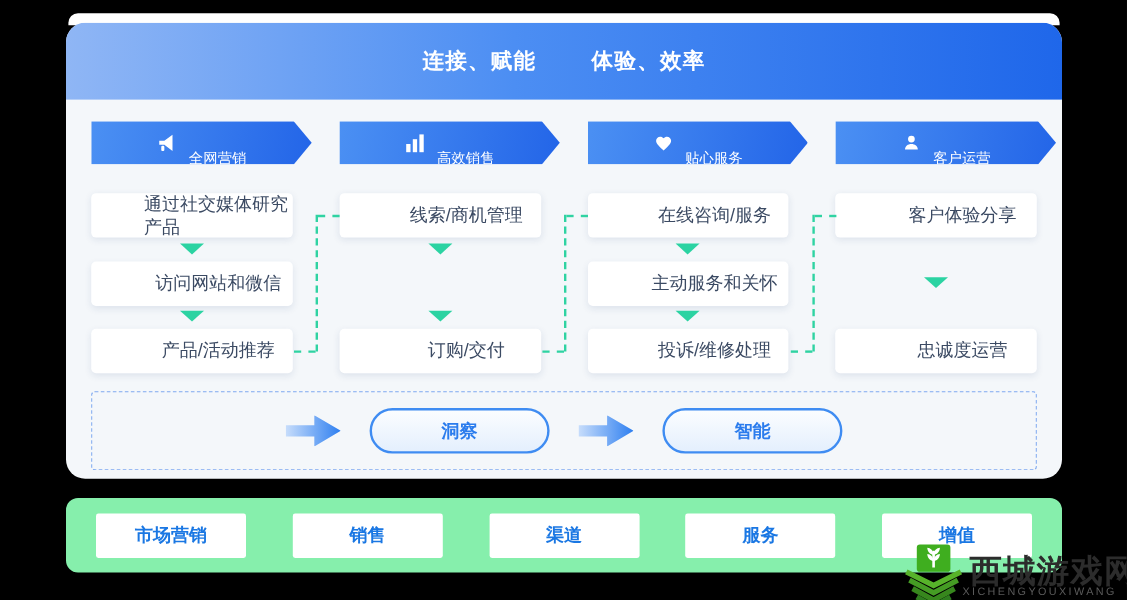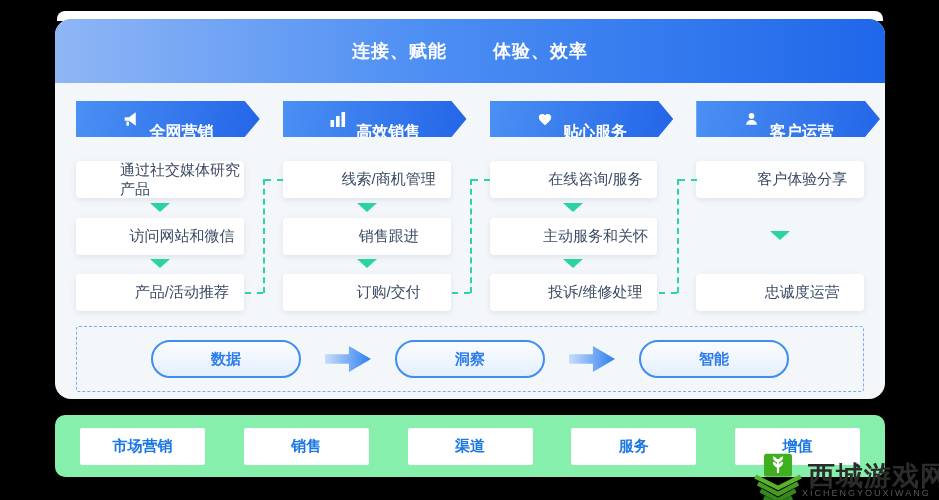--- a/index.html
+++ b/index.html
@@ -18,21 +18,21 @@
   .banner span { color:#fff; font-size:18px; font-weight:bold; letter-spacing:1px; }
 
   .columns { position:absolute; left:21px; top:82px; width:788px;
     display:grid; grid-template-columns:repeat(4,1fr); column-gap:39px; }
   .col { position:relative; height:211px; }
 
   .ribbon { position:relative; width:calc(100% + 16px); height:36px;
     display:flex; align-items:center; justify-content:center; gap:9px;
     background:linear-gradient(100deg,#4b90f3 0%,#2365e8 100%);
     clip-path:polygon(0 0, calc(100% - 15px) 0, 100% 50%, calc(100% - 15px) 100%, 0 100%); }
-  .ribbon .label { color:#fff; font-size:16px; font-weight:bold;margin-top:27px; }
+  .ribbon .label { color:#fff; font-size:12px; font-weight:normal;margin-top:27px; }
   .ribbon-icon { display:flex; align-items:center; justify-content:center; width:18px; height:17px; }
 
   .step { position:absolute; left:0; width:100%; height:37px; background:#fff; border-radius:4px;
     box-shadow:0 2px 6px rgba(30,60,120,0.10);
     display:flex; align-items:center; justify-content:center;
     color:#3b4a63; font-size:15px;padding-left:44px; }
   .r1 { top:60px; } .r2 { top:117px; } .r3 { top:173px; }
 
   .tri { position:absolute; left:50%; transform:translateX(-50%); width:0; height:0;
     border-left:10px solid transparent; border-right:10px solid transparent;
@@ -106,21 +106,20 @@
             <svg width="16" height="16" viewBox="0 0 16 16">
                 <rect x="0.5" y="9" width="3.6" height="7" fill="#fff"></rect>
                 <rect x="6" y="5" width="3.6" height="11" fill="#fff"></rect>
                 <rect x="11.5" y="1" width="3.6" height="15" fill="#fff"></rect>
               </svg>
           </span>
           <span class="label">高效销售</span>
         </div>
         <div class="step r1">线索/商机管理</div>
         <div class="tri t1"></div>
-        <div class="step r2">销售跟进</div>
         <div class="tri t2"></div>
         <div class="step r3">订购/交付</div>
       </div>
 
       <div class="col">
         <div class="ribbon">
           <span class="ribbon-icon">
             <svg width="16" height="15" viewBox="0 0 24 24">
                 <path d="M12 21.35l-1.45-1.32C5.4 15.36 2 12.28 2 8.5 2 5.42 4.42 3 7.5 3c1.74 0 3.41.81 4.5 2.09C13.09 3.81 14.76 3 16.5 3 19.58 3 22 5.42 22 8.5c0 3.78-3.4 6.86-8.55 11.54L12 21.35z" fill="#fff"></path>
               </svg>
@@ -156,21 +155,20 @@
 
     <div class="conn-h" style="left:397px; top:273px; width:18px;"></div>
     <div class="conn-v" style="left:415px; top:160px; height:114px;"></div>
     <div class="conn-h" style="left:417px; top:160px; width:18px;"></div>
 
     <div class="conn-h" style="left:604px; top:273px; width:18px;"></div>
     <div class="conn-v" style="left:622px; top:160px; height:114px;"></div>
     <div class="conn-h" style="left:624px; top:160px; width:18px;"></div>
 
     <div class="pipeline-frame">
-      <div class="pill">数据</div>
       <div class="block-arrow"></div>
       <div class="pill">洞察</div>
       <div class="block-arrow"></div>
       <div class="pill">智能</div>
     </div>
   </div>
 
   <div class="footer-bar">
     <div class="footer-item">市场营销</div>
     <div class="footer-item">销售</div>

